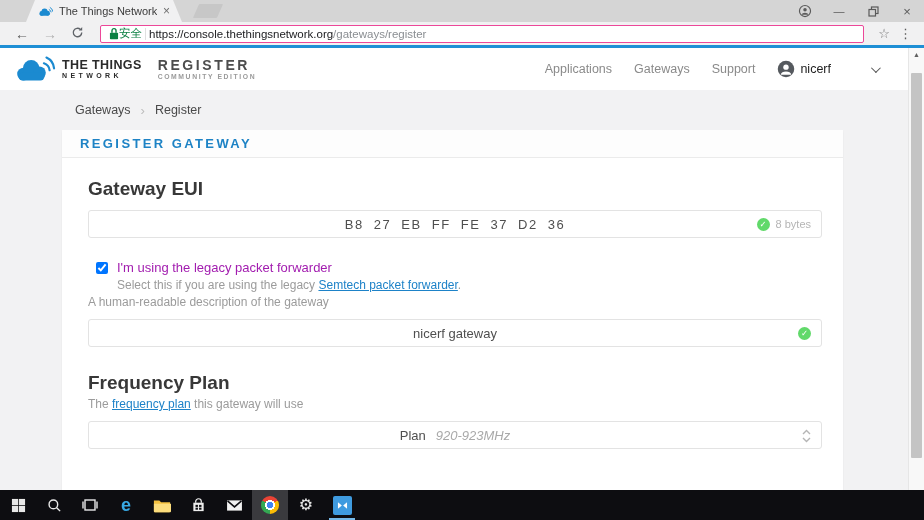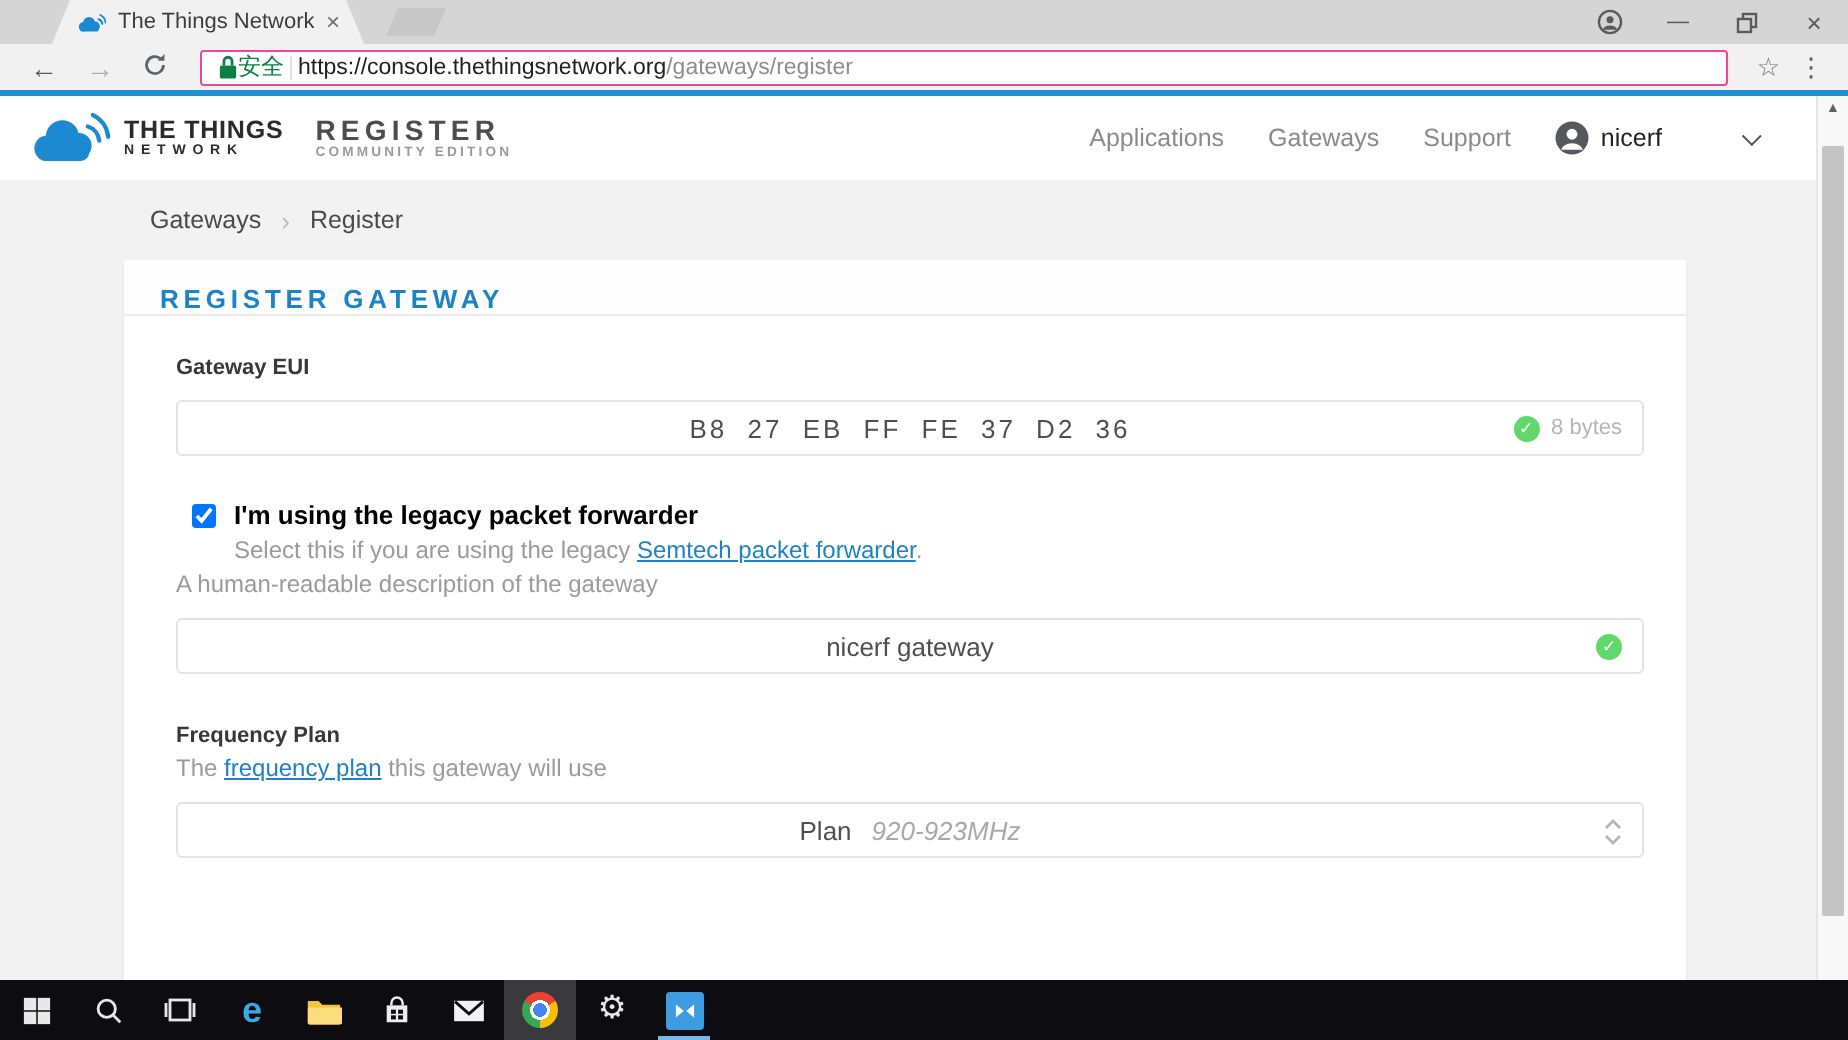--- a/index.html
+++ b/index.html
@@ -58,41 +58,41 @@
 
   .breadcrumb-bar { position:absolute; left:0; top:42px; width:908px; height:40px; background:#f2f2f3;
                     display:flex; align-items:center; padding-left:75px; gap:10px; }
   .crumb { font-size:12.5px; color:#4a4a4a; }
   .crumb-sep { font-size:13px; color:#bdbdbd; }
 
   
   .card { position:absolute; left:62px; top:82px; width:781px; height:380px; background:#fff;
           box-shadow:0 1px 2px rgba(0,0,0,0.05); }
   .card-header { height:28px; background:#fdfdfd; border-bottom:1px solid #ebebeb;
-                 display:flex; align-items:flex-end; padding-left:18px; }
+                 display:flex; align-items:center; padding-left:18px; }
   .page-title { font-size:13px; font-weight:bold; letter-spacing:2.4px; color:#1e83c5; }
   .card-body { padding:0 21px 0 26px; }
 
-  .field-label { font-size:11px; font-weight:bold; color:#383838; }
+  .field-label { font-size:19px; font-weight:bold; color:#383838; }
   .field-help { font-size:12px; color:#9b9b9b; margin-top:3px; }
   .mt-first { padding-top:20px; }
   .mt-section { margin-top:25px; }
 
   .input { position:relative; margin-top:10px; height:28px; background:#fff; border:1px solid #e3e3e3;
            border-radius:3px; display:flex; align-items:center; padding:0 12px;justify-content:center; }
   .input-value { font-size:13px; color:#4f4f4f; }
   .eui-value { letter-spacing:1.5px; word-spacing:5px; }
   .input-right { position:absolute; right:10px; top:0; height:100%; display:flex; align-items:center; gap:6px; }
   .badge-text { font-size:11px; color:#b5b5b5; }
   .check-circle { width:13px; height:13px; border-radius:50%; background:#61d96a; color:#fff;
                   font-size:8.5px; display:flex; align-items:center; justify-content:center; }
 
   .checkbox-row { margin-top:22px; display:flex; align-items:flex-start; gap:9px; padding-left:8px; }
   .checkbox-row input { margin-top:2px; width:12px; height:12px; }
-  .cb-label { font-size:13px; font-weight:bold; color:#000000; }
+  .cb-label { font-size:13px; font-weight:normal; color:#a21caf; }
   .cb-help { font-size:12px; color:#9b9b9b; margin-top:3px; }
   a.link { color:#1d82c8; text-decoration:underline; }
 
   .select-band { font-size:13px; color:#a9a9a9; font-style:italic; margin-left:10px; }
   .stepper { position:absolute; right:9px; top:5px; }
 
   
   .scrollbar { position:absolute; right:0; top:48px; width:16px; height:442px; background:#f8f8f8;
                border-left:1px solid #e6e6e6; }
   .scroll-up { position:absolute; top:3px; left:0; width:15px; text-align:center; font-size:7px; color:#606060; }

